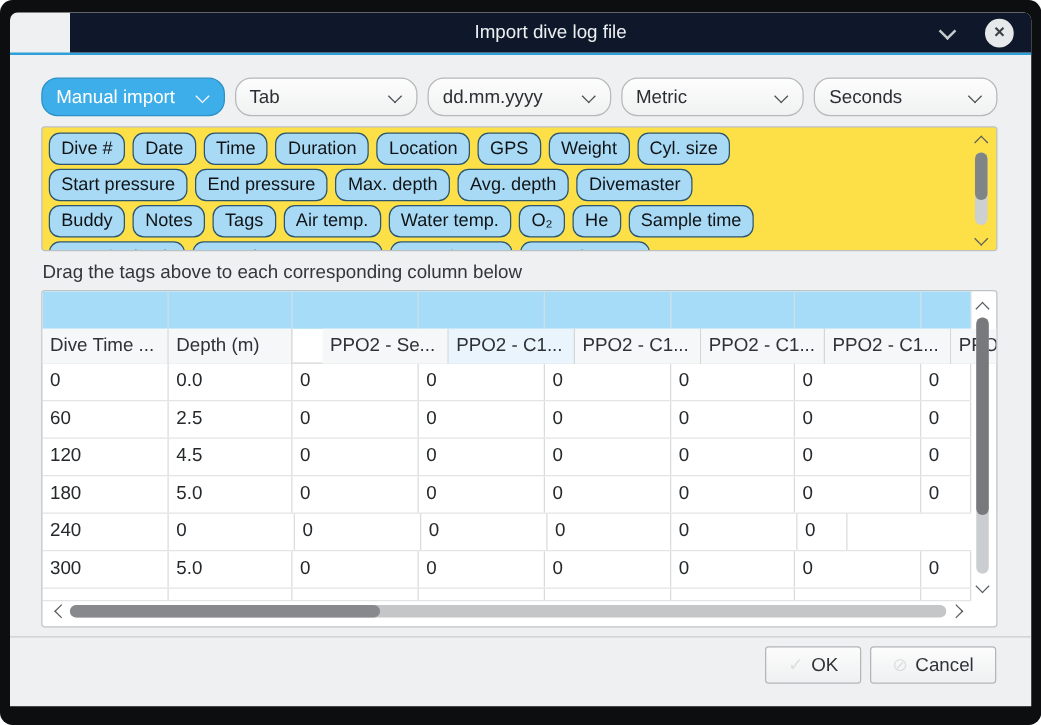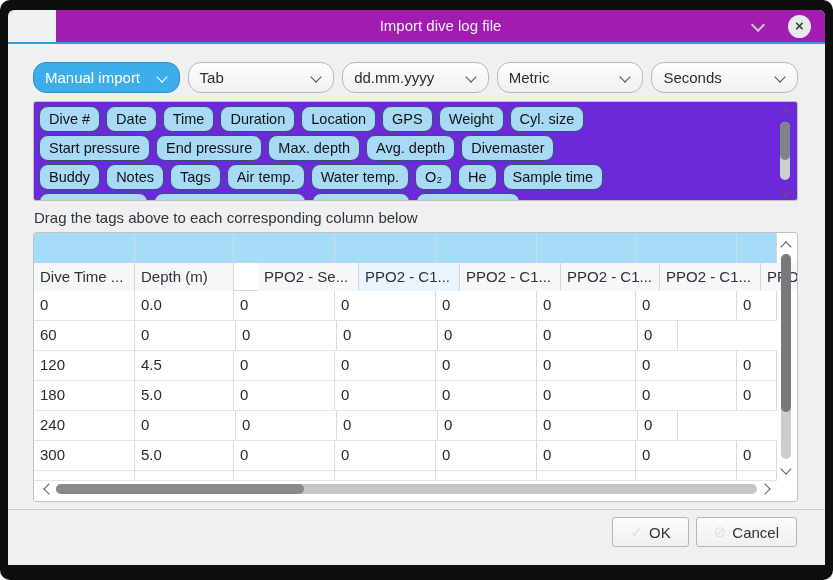--- a/index.html
+++ b/index.html
@@ -1,35 +1,35 @@
 <!DOCTYPE html>
 <html><head>
 <meta charset="utf-8">
 <style>
   html,body{margin:0;padding:0;background:#ffffff;}
   *{box-sizing:border-box;font-family:"Liberation Sans","DejaVu Sans",sans-serif;}
   .frame{position:relative;width:833px;height:580px;background:#0d0e0f;border-radius:10px;overflow:hidden;}
   .window{position:absolute;left:8px;top:10px;width:817px;height:555px;background:#eff0f1;border-radius:6px 6px 0 0;overflow:hidden;}
   
-  .titlebar{position:relative;height:32px;background:#a21caf;margin-left:48px;}
+  .titlebar{position:relative;height:32px;background:#0f172a;margin-left:48px;}
   .titlebar .title{position:absolute;left:0;right:0;top:0;line-height:32px;text-align:center;color:#eef1f2;font-size:15px;}
   .tb-chevron{position:absolute;right:62px;top:10px;width:11px;height:11px;cursor:pointer;}
   .tb-chevron::before{content:"";position:absolute;left:1px;top:0;width:8px;height:8px;border-right:2px solid #c6cbce;border-bottom:2px solid #c6cbce;transform:rotate(45deg);}
   .tb-close{position:absolute;right:14px;top:5px;width:23px;height:23px;border-radius:50%;background:#e6e9ea;color:#3b4045;font-size:15px;font-weight:bold;text-align:center;line-height:22px;cursor:pointer;}
   .accent{height:2px;background:#2e9fd9;}
   .dlgbody{position:relative;height:521px;}
   
   .combo-row{position:absolute;left:25px;top:18px;width:765px;display:flex;gap:8px;}
   .combo{position:relative;flex:1;height:31px;border:1px solid #b6b9bb;border-radius:13px;background:linear-gradient(180deg,#fdfdfd,#f0f1f1);font-size:15px;color:#2b2f33;line-height:29px;padding-left:11px;cursor:pointer;}
   .combo.active{background:#3daee9;border-color:#2a91c8;color:#ffffff;}
   .combo .cchev{position:absolute;right:13px;top:10px;width:9px;height:9px;}
   .combo .cchev::before{content:"";position:absolute;left:1px;top:0;width:7px;height:7px;border-right:1.7px solid #4a4f52;border-bottom:1.7px solid #4a4f52;transform:rotate(45deg);}
   .combo.active .cchev::before{border-color:#ffffff;}
   
-  .tags-panel{position:absolute;left:25px;top:57px;width:765px;height:100px;background:#6d28d9;border:1px solid #bdc0c2;border-radius:3px;overflow:hidden;}
+  .tags-panel{position:absolute;left:25px;top:57px;width:765px;height:100px;background:#fde047;border:1px solid #bdc0c2;border-radius:3px;overflow:hidden;}
   .tag-rows{position:absolute;left:5px;top:4px;right:26px;display:flex;flex-direction:column;gap:3px;}
   .tag-row{display:flex;gap:6px;flex-wrap:nowrap;}
   .chip{display:inline-block;height:26px;padding:2px 9px 0 9px;background:#a9daf5;border:1.6px solid #2c566f;border-radius:9px;font-size:14.5px;color:#101315;line-height:21px;white-space:nowrap;cursor:grab;}
   
   .chev{position:absolute;width:8px;height:8px;}
   .chev::before{content:"";position:absolute;width:7px;height:7px;border-right:1.7px solid #595e62;border-bottom:1.7px solid #595e62;}
   .chev.up::before{transform:rotate(-135deg);top:3px;left:0;}
   .chev.down::before{transform:rotate(45deg);top:0;left:0;}
   .chev.left::before{transform:rotate(135deg);left:3px;top:0;}
   .chev.right::before{transform:rotate(-45deg);left:0;top:0;}
@@ -178,20 +178,21 @@
               <div class="tcell" style="width: 99px;">0.0</div>
               <div class="tcell" style="width: 101px;">0</div>
               <div class="tcell" style="width: 101px;">0</div>
               <div class="tcell" style="width: 101px;">0</div>
               <div class="tcell" style="width: 99px;">0</div>
               <div class="tcell" style="width: 101px;">0</div>
               <div class="tcell" style="width: 40px;">0</div>
             </div>
             <div class="trow">
               <div class="tcell" style="width: 101px;">60</div>
+              <div class="tcell" style="width: 99px;">2.5</div>
               <div class="tcell" style="width: 101px;">0</div>
               <div class="tcell" style="width: 101px;">0</div>
               <div class="tcell" style="width: 101px;">0</div>
               <div class="tcell" style="width: 99px;">0</div>
               <div class="tcell" style="width: 101px;">0</div>
               <div class="tcell" style="width: 40px;">0</div>
             </div>
             <div class="trow">
               <div class="tcell" style="width: 101px;">120</div>
               <div class="tcell" style="width: 99px;">4.5</div>

